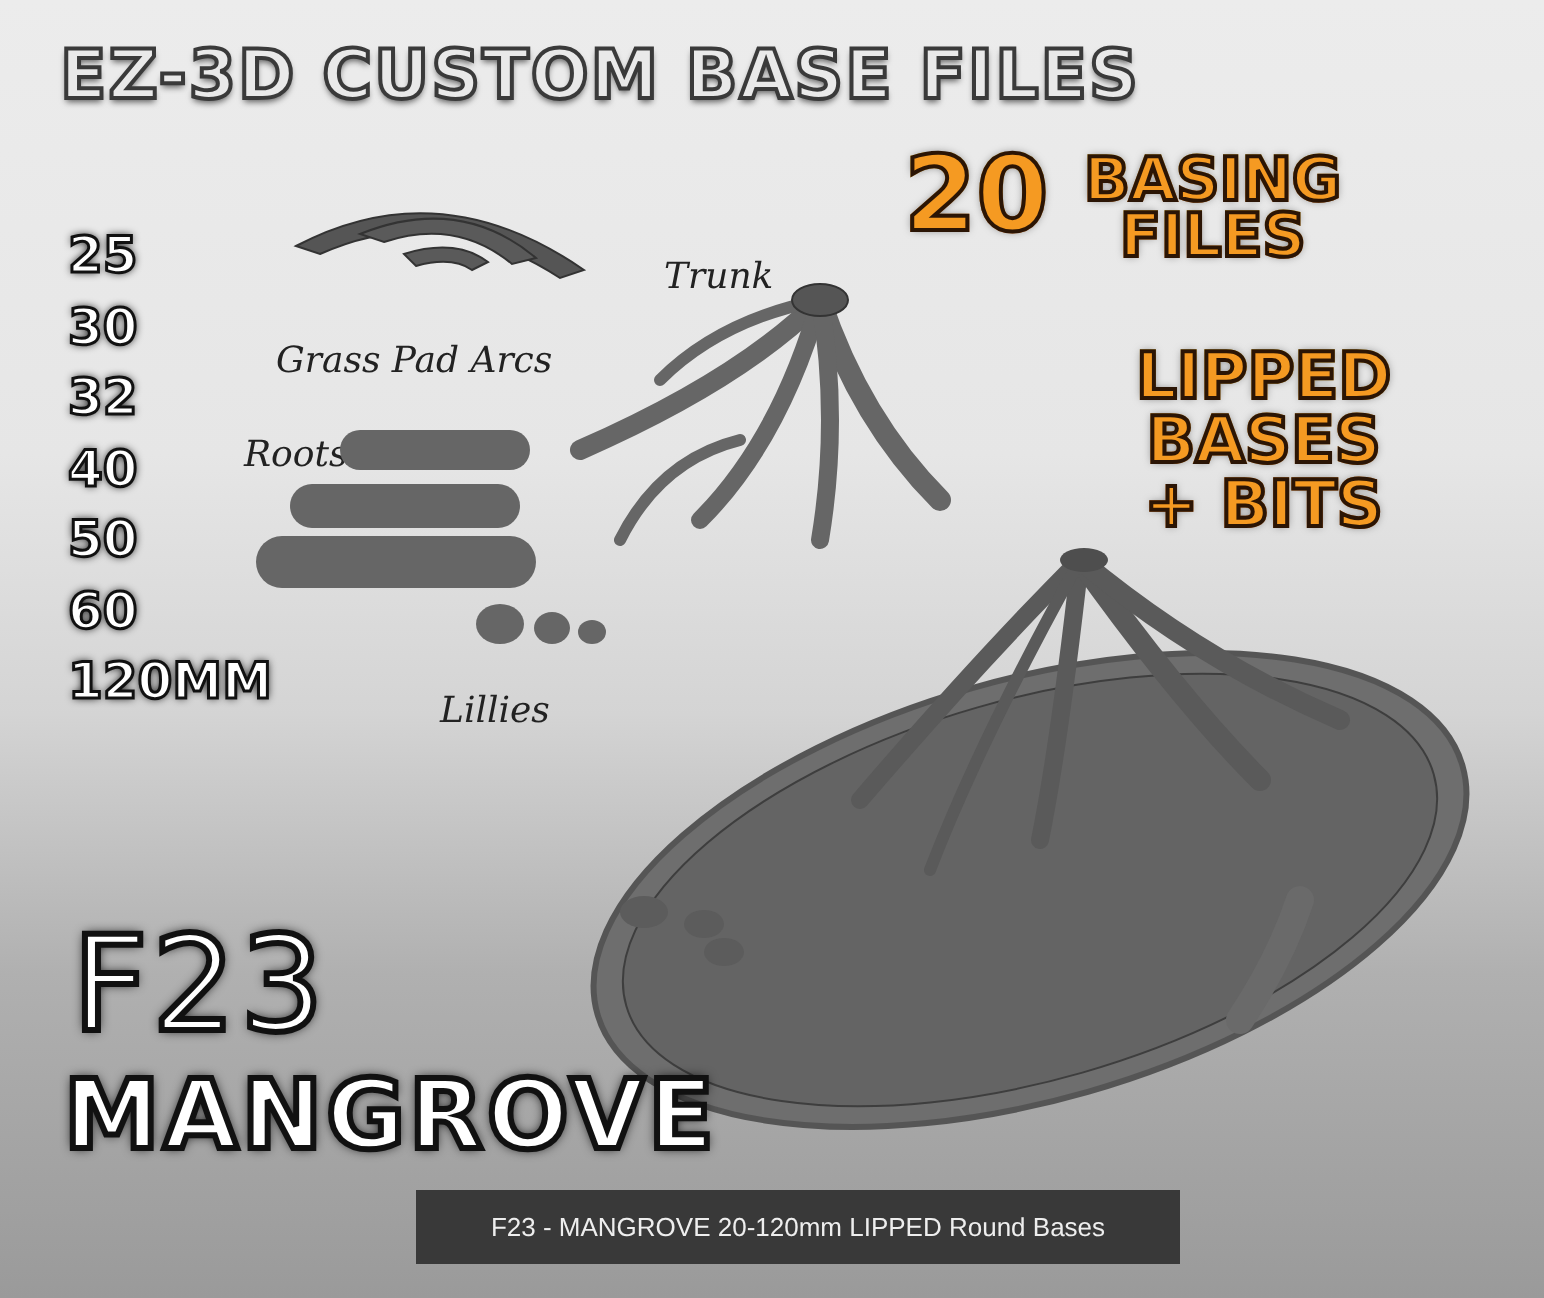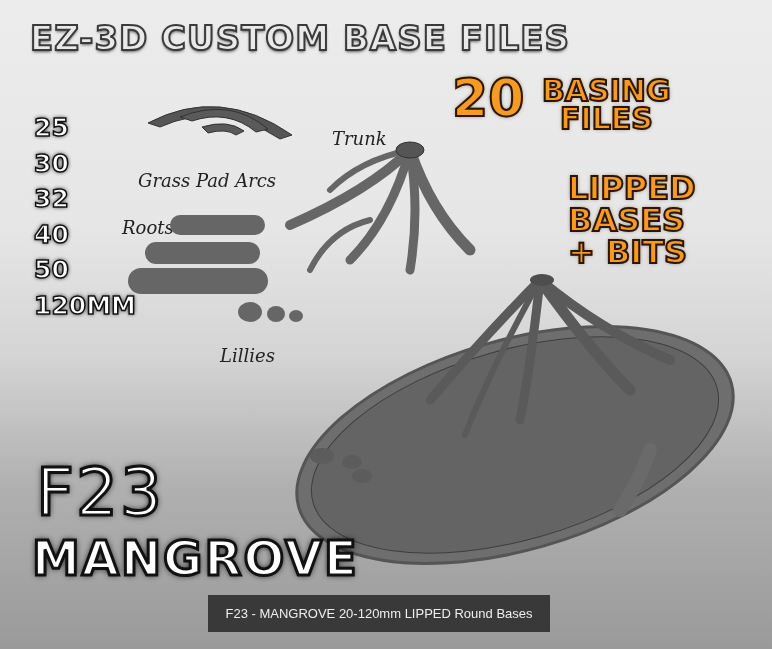--- a/index.html
+++ b/index.html
@@ -8,30 +8,30 @@
     font-family:"DejaVu Sans",sans-serif;}
   .abs{position:absolute;}
   .title{left:30px;top:18px;font-family:"DejaVu Sans",sans-serif;font-weight:bold;font-size:34px;letter-spacing:1px;
     color:#e9e9e9;-webkit-text-stroke:2px #3a3a3a;text-shadow:0 2px 3px rgba(0,0,0,.6);white-space:nowrap;}
   .orange{font-family:"DejaVu Sans",sans-serif;font-weight:bold;color:#f59a22;
     -webkit-text-stroke:2px #2b1505;text-shadow:0 0 4px rgba(0,0,0,.5);
     background:linear-gradient(180deg,#ffd23a,#f08a1c 60%,#e06a10);-webkit-background-clip:text;background-clip:text;}
   .num20{left:452px;top:76px;font-size:52px;line-height:44px;}
   .basing{left:542px;top:76px;font-size:30px;line-height:30px;}
   .files{left:560px;top:104px;font-size:30px;line-height:30px;}
-  .lipped{left:568px;top:172px;font-size:32px;line-height:32px;}
+  .lipped{left:568px;top:172px;font-size:32px;line-height:32px;text-align:center;}
   .sizes{left:34px;top:110px;}
   .sizes div{font-family:"DejaVu Sans",sans-serif;font-weight:bold;font-size:25px;line-height:35.5px;color:#fff;
     -webkit-text-stroke:1.5px #111;text-shadow:0 0 4px #000;}
   .label-script{font-family:"DejaVu Serif",serif;font-style:italic;font-size:18px;color:#222;margin-top:20px;}
   .f23{left:36px;top:460px;font-weight:normal;font-size:66px;line-height:66px;color:#fff;
     -webkit-text-stroke:3px #111;text-shadow:0 0 6px #000;letter-spacing:2px;}
   .mangrove{left:32px;top:528px;font-weight:bold;font-size:48px;line-height:60px;color:#fff;
     -webkit-text-stroke:3px #111;text-shadow:0 0 6px #000;letter-spacing:2px;text-align:right;}
-  .caption{left:208px;top:595px;width:342px;height:37px;background:#393939;color:#eee;
+  .caption{left:208px;top:595px;width:382px;height:37px;background:#393939;color:#eee;
     font-family:"Liberation Sans",sans-serif;font-size:13px;display:flex;align-items:center;justify-content:center;}
   svg{position:absolute;}
 </style>
 </head>
 <body>
 
 <div class="abs title">EZ-3D CUSTOM BASE FILES</div>
 
 <div class="abs orange num20">20</div>
 <div class="abs orange basing">BASING</div>
@@ -41,20 +41,21 @@
   <div>BASES</div>
   <div>+ BITS</div>
 </div>
 
 <div class="abs sizes">
   <div>25</div>
   <div>30</div>
   <div>32</div>
   <div>40</div>
   <div>50</div>
+  <div>60</div>
   <div>120MM</div>
 </div>
 
 <svg style="left:140px;top:95px" width="160" height="50" viewBox="0 0 160 50">
   <path d="M8 28 Q80 -10 152 40 L140 44 Q80 5 20 32 Z" fill="#555" stroke="#333"></path>
   <path d="M40 22 Q90 2 128 34 L116 37 Q88 14 52 26 Z" fill="#5a5a5a" stroke="#333"></path>
   <path d="M62 32 Q88 24 104 36 L96 40 Q86 33 68 38 Z" fill="#5a5a5a" stroke="#333"></path>
 </svg>
 <div class="abs label-script" style="left:138px;top:150px">Grass Pad Arcs</div>
 

